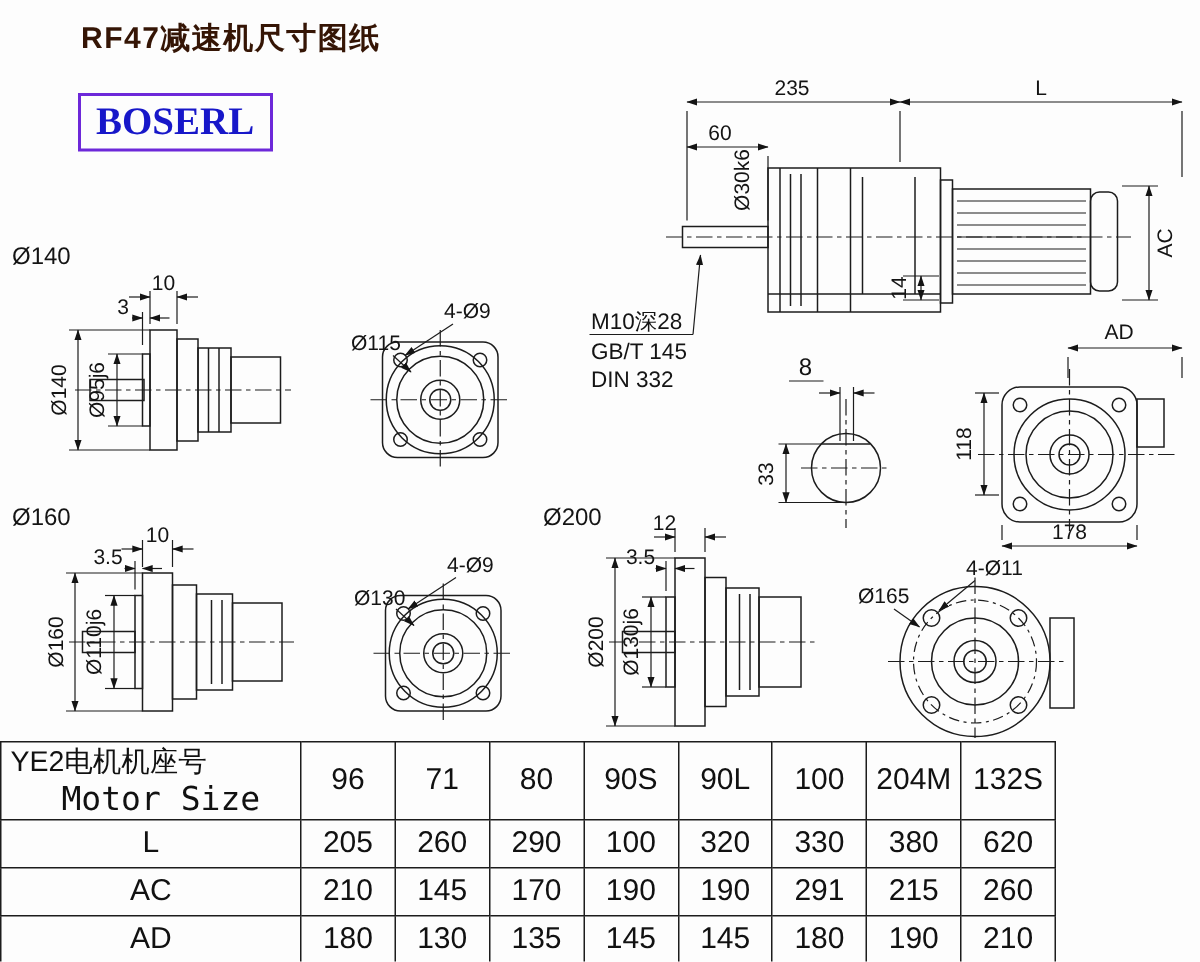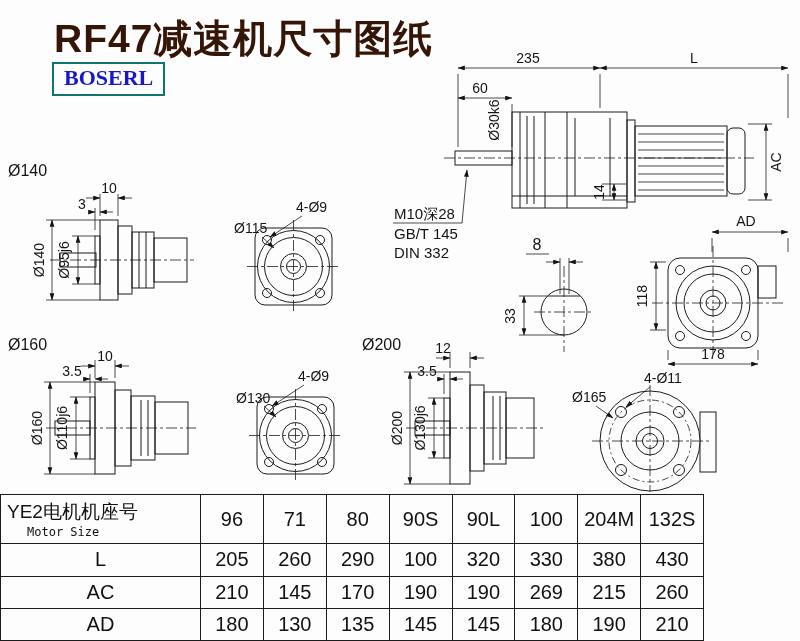--- a/index.html
+++ b/index.html
@@ -1,38 +1,38 @@
 <!DOCTYPE html>
 <html><head>
 <meta charset="utf-8">
 <style>
   html,body{margin:0;padding:0;}
   body{width:800px;height:641px;background:#fdfdfd;position:relative;overflow:hidden;
        font-family:"Liberation Sans",sans-serif;}
-  .title{position:absolute;left:54px;top:12px;font-size:39px;font-weight:bold;color:#351505;
+  .title{position:absolute;left:54px;top:12px;font-size:20px;font-weight:bold;color:#351505;
          letter-spacing:1px;white-space:nowrap;}
-  .brand{position:absolute;left:52px;top:62px;border:2px solid #0f766e;padding:1px 10px 3px 10px;
-         font-family:"Liberation Serif",serif;font-size:22px;font-weight:bold;color:#1717c9;
+  .brand{position:absolute;left:52px;top:62px;border:2px solid #6d28d9;padding:1px 10px 3px 10px;
+         font-family:"Liberation Serif",serif;font-size:26px;font-weight:bold;color:#1717c9;
          background:#fdfdfd;line-height:1.2;}
   svg.sheet{position:absolute;left:0;top:0;}
   svg text{font-family:"Liberation Sans",sans-serif;fill:#141414;font-size:14px;}
   .lbl{font-size:16px;}
   .note{font-size:15px;}
   .mid{text-anchor:middle;}
   .ln{stroke:#1c1c1c;stroke-width:1;fill:none;}
   .lnf{stroke:#1c1c1c;stroke-width:1;fill:#fdfdfd;}
   .thin{stroke:#1c1c1c;stroke-width:0.8;fill:none;}
   .ctr{stroke:#1c1c1c;stroke-width:0.8;fill:none;stroke-dasharray:11 3 3 3;}
   .dash{stroke:#1c1c1c;stroke-width:0.8;fill:none;stroke-dasharray:7 3 2 3;}
   table.dim{position:absolute;left:0;top:494px;width:704px;height:147px;border-collapse:collapse;
             table-layout:fixed;background:#fdfdfd;}
   table.dim td{border:1px solid #1c1c1c;text-align:center;font-size:20px;color:#111;padding:0;}
   tr.hdr{height:49px;} tr.data{height:32px;}
   .hl1{display:block;text-align:left;padding-left:6px;font-size:19px;}
-  .hl2{display:block;text-align:left;padding-left:26px;font-size:12px;
+  .hl2{display:block;text-align:left;padding-left:40px;font-size:22px;
        font-family:"DejaVu Sans Mono",monospace;}
 </style>
 </head>
 <body>
 
 <div class="title">RF47减速机尺寸图纸</div>
 <div class="brand">BOSERL</div>
 
 <svg class="sheet" width="800" height="494" viewBox="0 0 800 494">
   <defs>
@@ -338,30 +338,30 @@
   </tr>
   <tr class="data">
     <td>L</td>
     <td>205</td>
     <td>260</td>
     <td>290</td>
     <td>100</td>
     <td>320</td>
     <td>330</td>
     <td>380</td>
-    <td>430</td>
+    <td>620</td>
   </tr>
   <tr class="data">
     <td>AC</td>
     <td>210</td>
     <td>145</td>
     <td>170</td>
     <td>190</td>
     <td>190</td>
-    <td>269</td>
+    <td>291</td>
     <td>215</td>
     <td>260</td>
   </tr>
   <tr class="data">
     <td>AD</td>
     <td>180</td>
     <td>130</td>
     <td>135</td>
     <td>145</td>
     <td>145</td>

